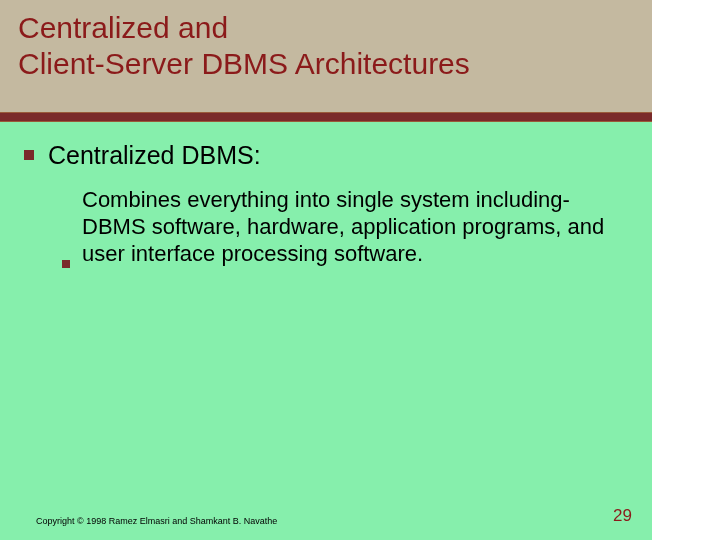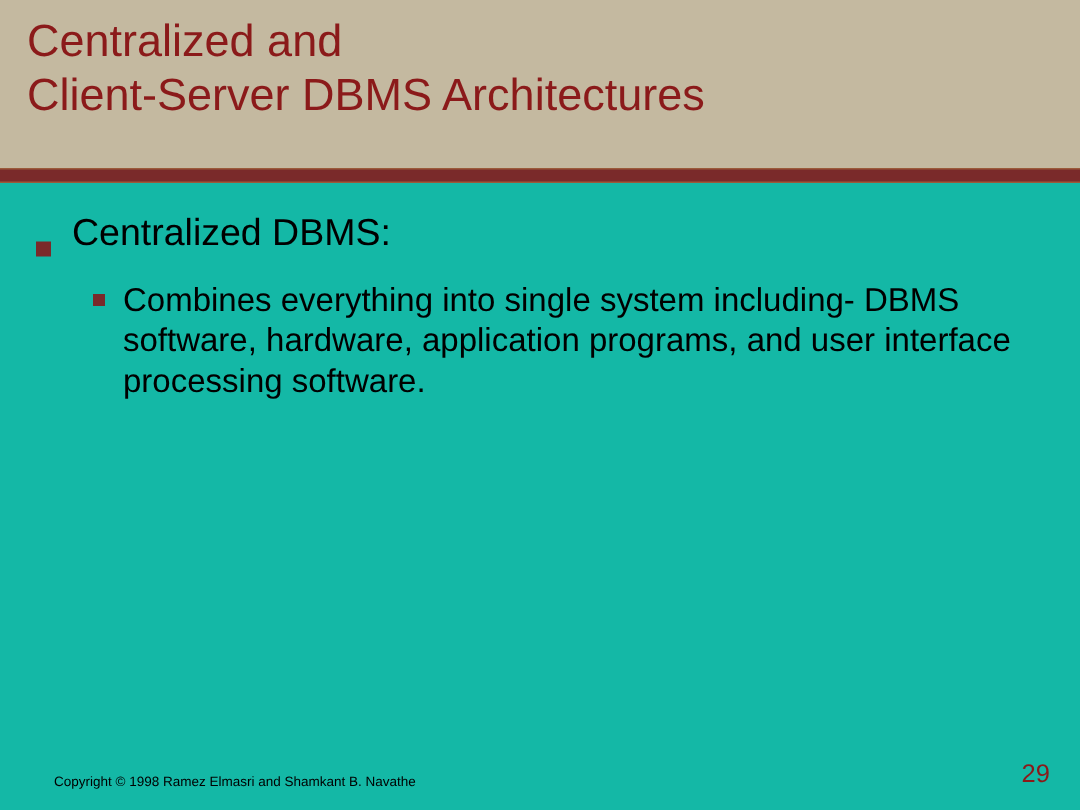--- a/index.html
+++ b/index.html
@@ -1,17 +1,17 @@
 <!DOCTYPE html>
 <html><head>
 <meta charset="utf-8">
 <style>
   * { margin: 0; padding: 0; box-sizing: border-box; }
   html, body { width: 720px; height: 540px; overflow: hidden; font-family: Arial, Helvetica, sans-serif; background: #fff; }
-  .slide { width: 720px; height: 540px; position: relative; background: #14b8a6; }
+  .slide { width: 652px; height: 540px; position: relative; background: #86efac; }
   .title-band {
     background: #c4b9a0;
     padding: 10px 18px 14px 18px;
     min-height: 112px;
   }
   .title-text {
     color: #8b1a1a;
     font-size: 30px;
     line-height: 1.2;
     font-weight: 400;
@@ -20,21 +20,21 @@
     height: 10px;
     background: #7a2a2a;
     border-top: 1px solid #9a5a3a;
     border-bottom: 1px solid #9a5a3a;
   }
   .content {
     padding: 18px 24px 0 24px;
   }
   .bullet-row {
     display: flex;
-    align-items: flex-end;
+    align-items: flex-start;
     margin-bottom: 10px;
   }
   .bullet-sq {
     width: 10px; height: 10px;
     background: #7a2a2a;
     flex: 0 0 auto;
     margin-top: 10px;
     margin-right: 14px;
   }
   .bullet-sq.small {
@@ -46,21 +46,21 @@
     font-size: 25px;
     color: #000;
     line-height: 1.25;
   }
   .sublist {
     padding-left: 38px;
     padding-top: 6px;
   }
   .sub-row {
     display: flex;
-    align-items: flex-start;
+    align-items: flex-end;
     margin-bottom: 6px;
   }
   .lvl2-text {
     font-size: 22px;
     color: #000;
     line-height: 1.22;
   }
   .footer {
     position: absolute;
     bottom: 14px;

